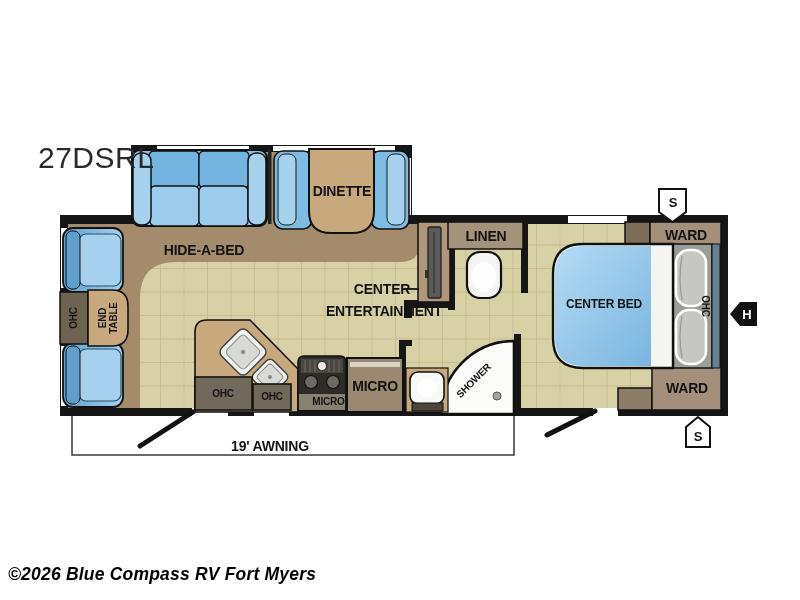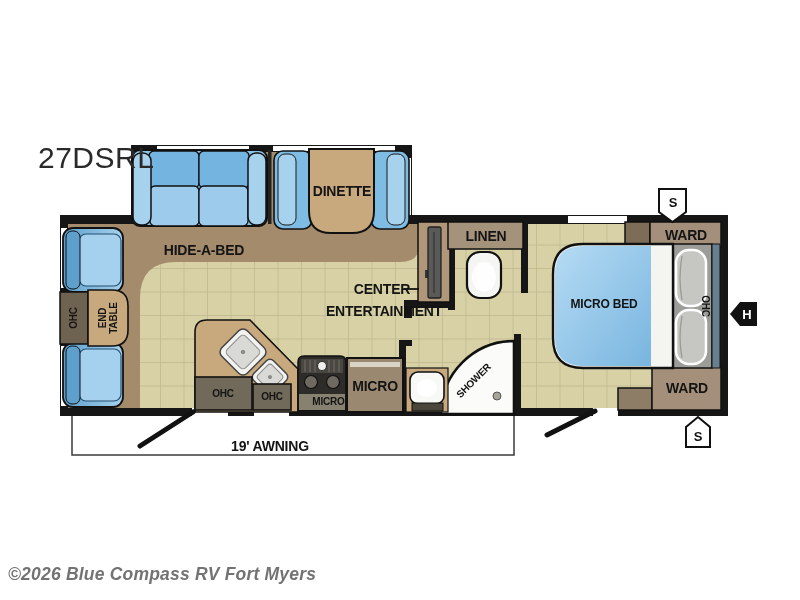--- a/index.html
+++ b/index.html
@@ -8,21 +8,21 @@
   #plan-svg{position:absolute;left:0;top:0;}
   .lbl{position:absolute;font-weight:700;font-size:14px;color:#141414;letter-spacing:-0.2px;
        white-space:nowrap;transform:translate(-50%,-50%);text-align:center;line-height:1.05;}
   .lbl.rot-ccw{transform:translate(-50%,-50%) rotate(-90deg);}
   .lbl.rot-cw{transform:translate(-50%,-50%) rotate(90deg);}
   .lbl.rot-45{transform:translate(-50%,-50%) rotate(-45deg);}
   .lbl.wrap{white-space:normal;width:52px;}
   #model-label{position:absolute;left:38px;top:141px;font-size:30px;color:#2a2a2a;
                font-weight:400;letter-spacing:0.5px;}
   #watermark{position:absolute;left:8px;top:564px;font-size:17.5px;font-weight:700;
-             font-style:italic;color:#737373;letter-spacing:0.2px;}
+             font-style:italic;color:#000000;letter-spacing:0.2px;}
   .marker-lbl{position:absolute;font-weight:700;font-size:13px;color:#111;
               transform:translate(-50%,-50%);}
   .marker-lbl.inv{color:#ffffff;}
   .sm{font-size:10px;}
 </style>
 </head>
 <body>
 
 <div id="stage">
 
@@ -198,21 +198,21 @@
 <div class="lbl rot-ccw sm" style="left:74px;top:318px;">OHC</div>
 <div class="lbl rot-ccw wrap sm" style="left:108px;top:318px;">END TABLE</div>
 <div class="lbl" style="left:384px;top:277px;margin-top:34px;">ENTERTAINMENT</div>
 <div class="lbl" style="left:382px;top:289px;">CENTER</div>
 <div class="lbl" style="left:486px;top:236px;">LINEN</div>
 <div class="lbl rot-45 sm" style="left:474px;top:381px;">SHOWER</div>
 <div class="lbl sm" style="left:223px;top:394px;">OHC</div>
 <div class="lbl sm" style="left:272px;top:397px;">OHC</div>
 <div class="lbl sm" style="left:322px;top:402px;padding-left:13px;">MICRO</div>
 <div class="lbl" style="left:375px;top:386px;">MICRO</div>
-<div class="lbl" style="left:604px;top:304px;font-size:12px;">MICRO BED</div>
+<div class="lbl" style="left:604px;top:304px;font-size:12px;">CENTER BED</div>
 <div class="lbl rot-cw sm" style="left:705px;top:306px;">OHC</div>
 <div class="lbl" style="left:686px;top:235px;">WARD</div>
 <div class="lbl" style="left:687px;top:388px;">WARD</div>
 <div class="lbl" style="left:270px;top:446px;">19' AWNING</div>
 
 <div class="marker-lbl" style="left:673px;top:202px;">S</div>
 <div class="marker-lbl" style="left:698px;top:436px;">S</div>
 <div class="marker-lbl inv" style="left:747px;top:314px;">H</div>
 
 <div id="watermark">©2026 Blue Compass RV Fort Myers</div>

